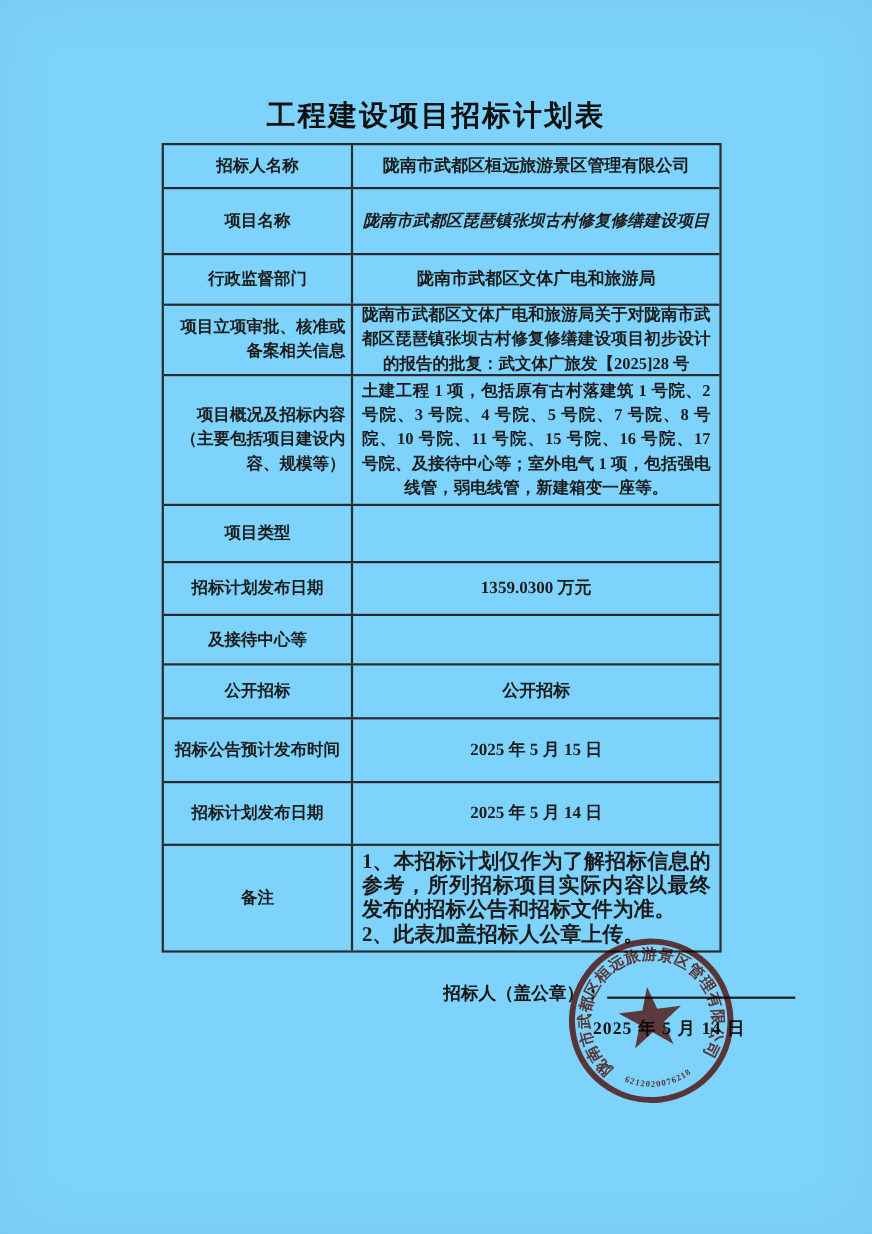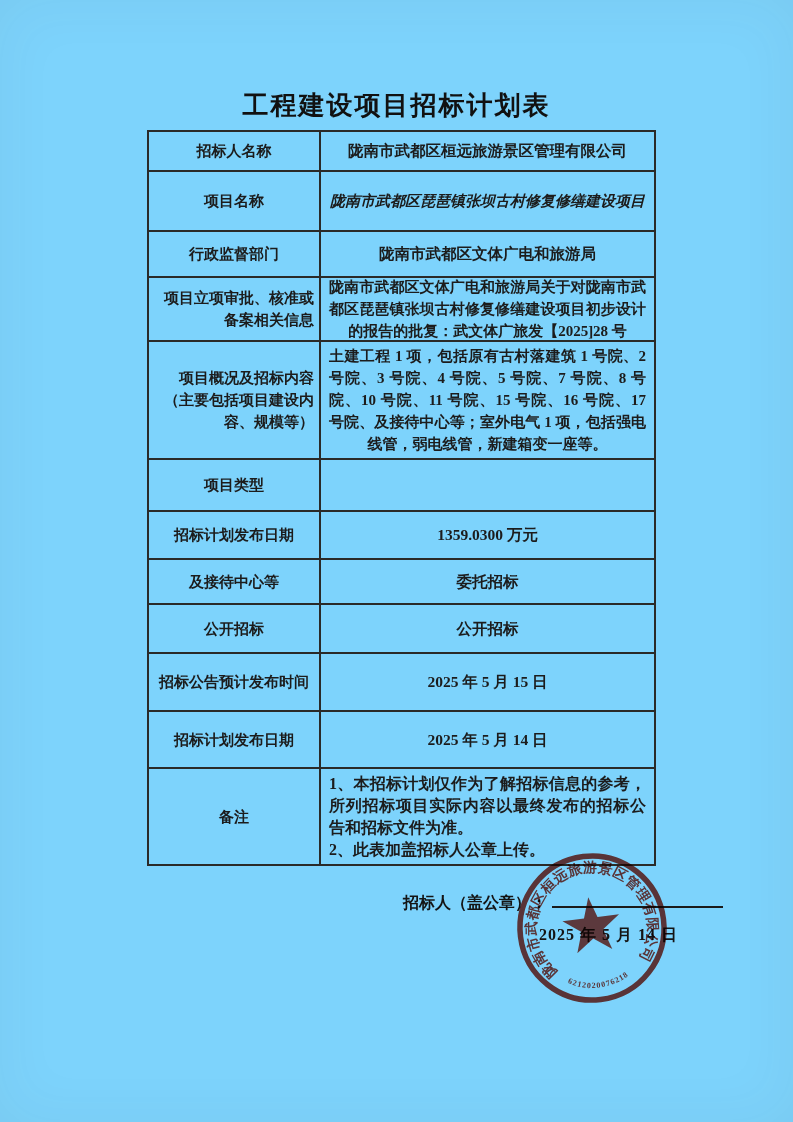--- a/index.html
+++ b/index.html
@@ -69,21 +69,21 @@
     display:block;
     width:100%;
     font-size:15px;
     text-align:justify;
     text-align-last:center;
   }
   
   .tr.jl .td.value .txt{
     display:block;
     width:100%;
-    font-size:16px;
+    font-size:19px;
     text-align:justify;
     text-align-last:left;
     white-space:pre-line;
   }
   .tr.tight .td.value{font-size:15px; white-space:nowrap;font-style:italic;}
   .sign-label{
     position:absolute;
     left:403px; top:893px;
     font-size:16px;
     font-weight:bold;
@@ -173,23 +173,20 @@
       <div class="td label">
           <span class="txt">招标计划发布日期</span>
         </div>
       <div class="td value">
           <span class="txt">1359.0300 万元</span>
         </div>
     </div>
     <div class="tr" style="height:45px">
       <div class="td label">
           <span class="txt">及接待中心等</span>
-        </div>
-      <div class="td value">
-          <span class="txt">委托招标</span>
         </div>
     </div>
     <div class="tr" style="height:49px">
       <div class="td label">
           <span class="txt">公开招标</span>
         </div>
       <div class="td value">
           <span class="txt">公开招标</span>
         </div>
     </div>

